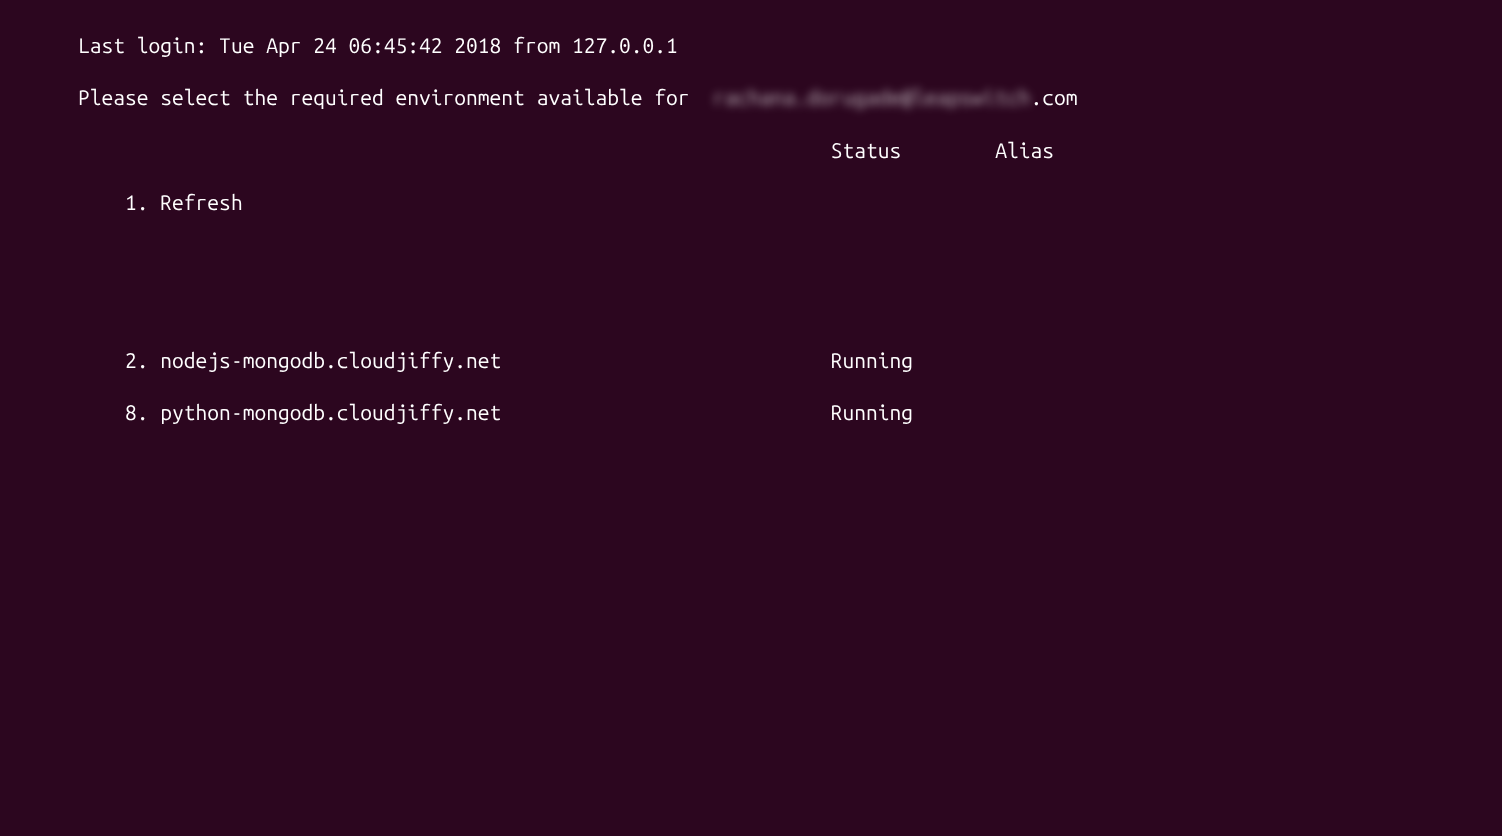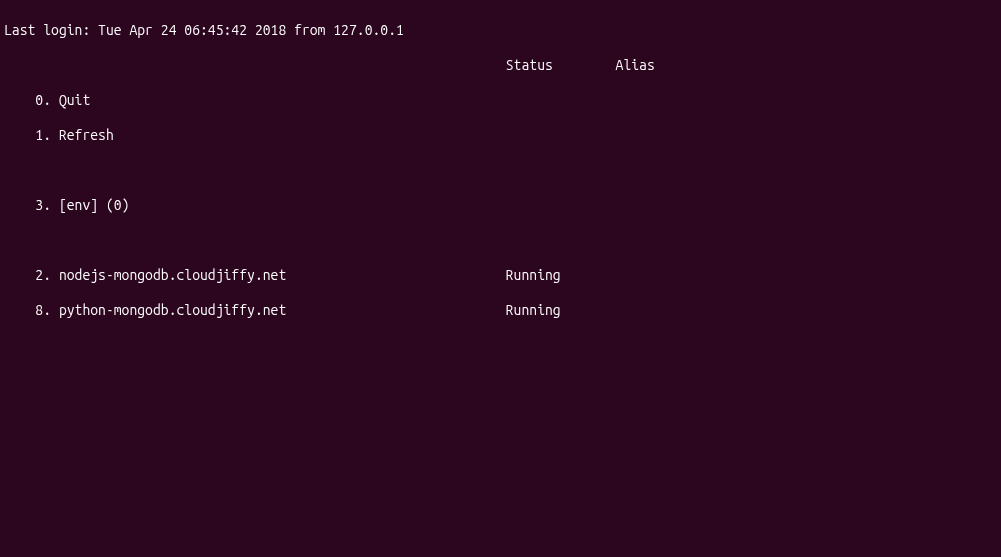--- a/index.html
+++ b/index.html
@@ -14,36 +14,36 @@
       height: 557px;
       overflow: hidden;
     }
     .terminal {
       padding: 4px 4px;
       white-space: pre;
     }
     .line {
       display: block;
       min-height: 1.25em;
+      margin-left: 48px;
     }
     .blur {
       filter: blur(3px);
       opacity: 0.7;
     }
   </style>
 </head>
 <body>
 
 <div class="terminal">
 <span class="line">Last login: Tue Apr 24 06:45:42 2018 from 127.0.0.1</span>
+<span class="line"><span>Please select the required environment available for  </span><span class="blur">rachana.dorugade@leapswitch</span><span>.com</span></span>
 <span class="line">                                                                <span>Status</span>        <span>Alias</span></span>
-<span class="line">    0. Quit</span>
 <span class="line">    1. Refresh</span>
 <span class="line"> </span>
-<span class="line">    3. [env] (0)</span>
 <span class="line"> </span>
 <span class="line"><span>    2. nodejs-mongodb.cloudjiffy.net</span>                            <span>Running</span></span>
 <span class="line"><span>    8. python-mongodb.cloudjiffy.net</span>                            <span>Running</span></span>
 
 
 
 
 
 
 

